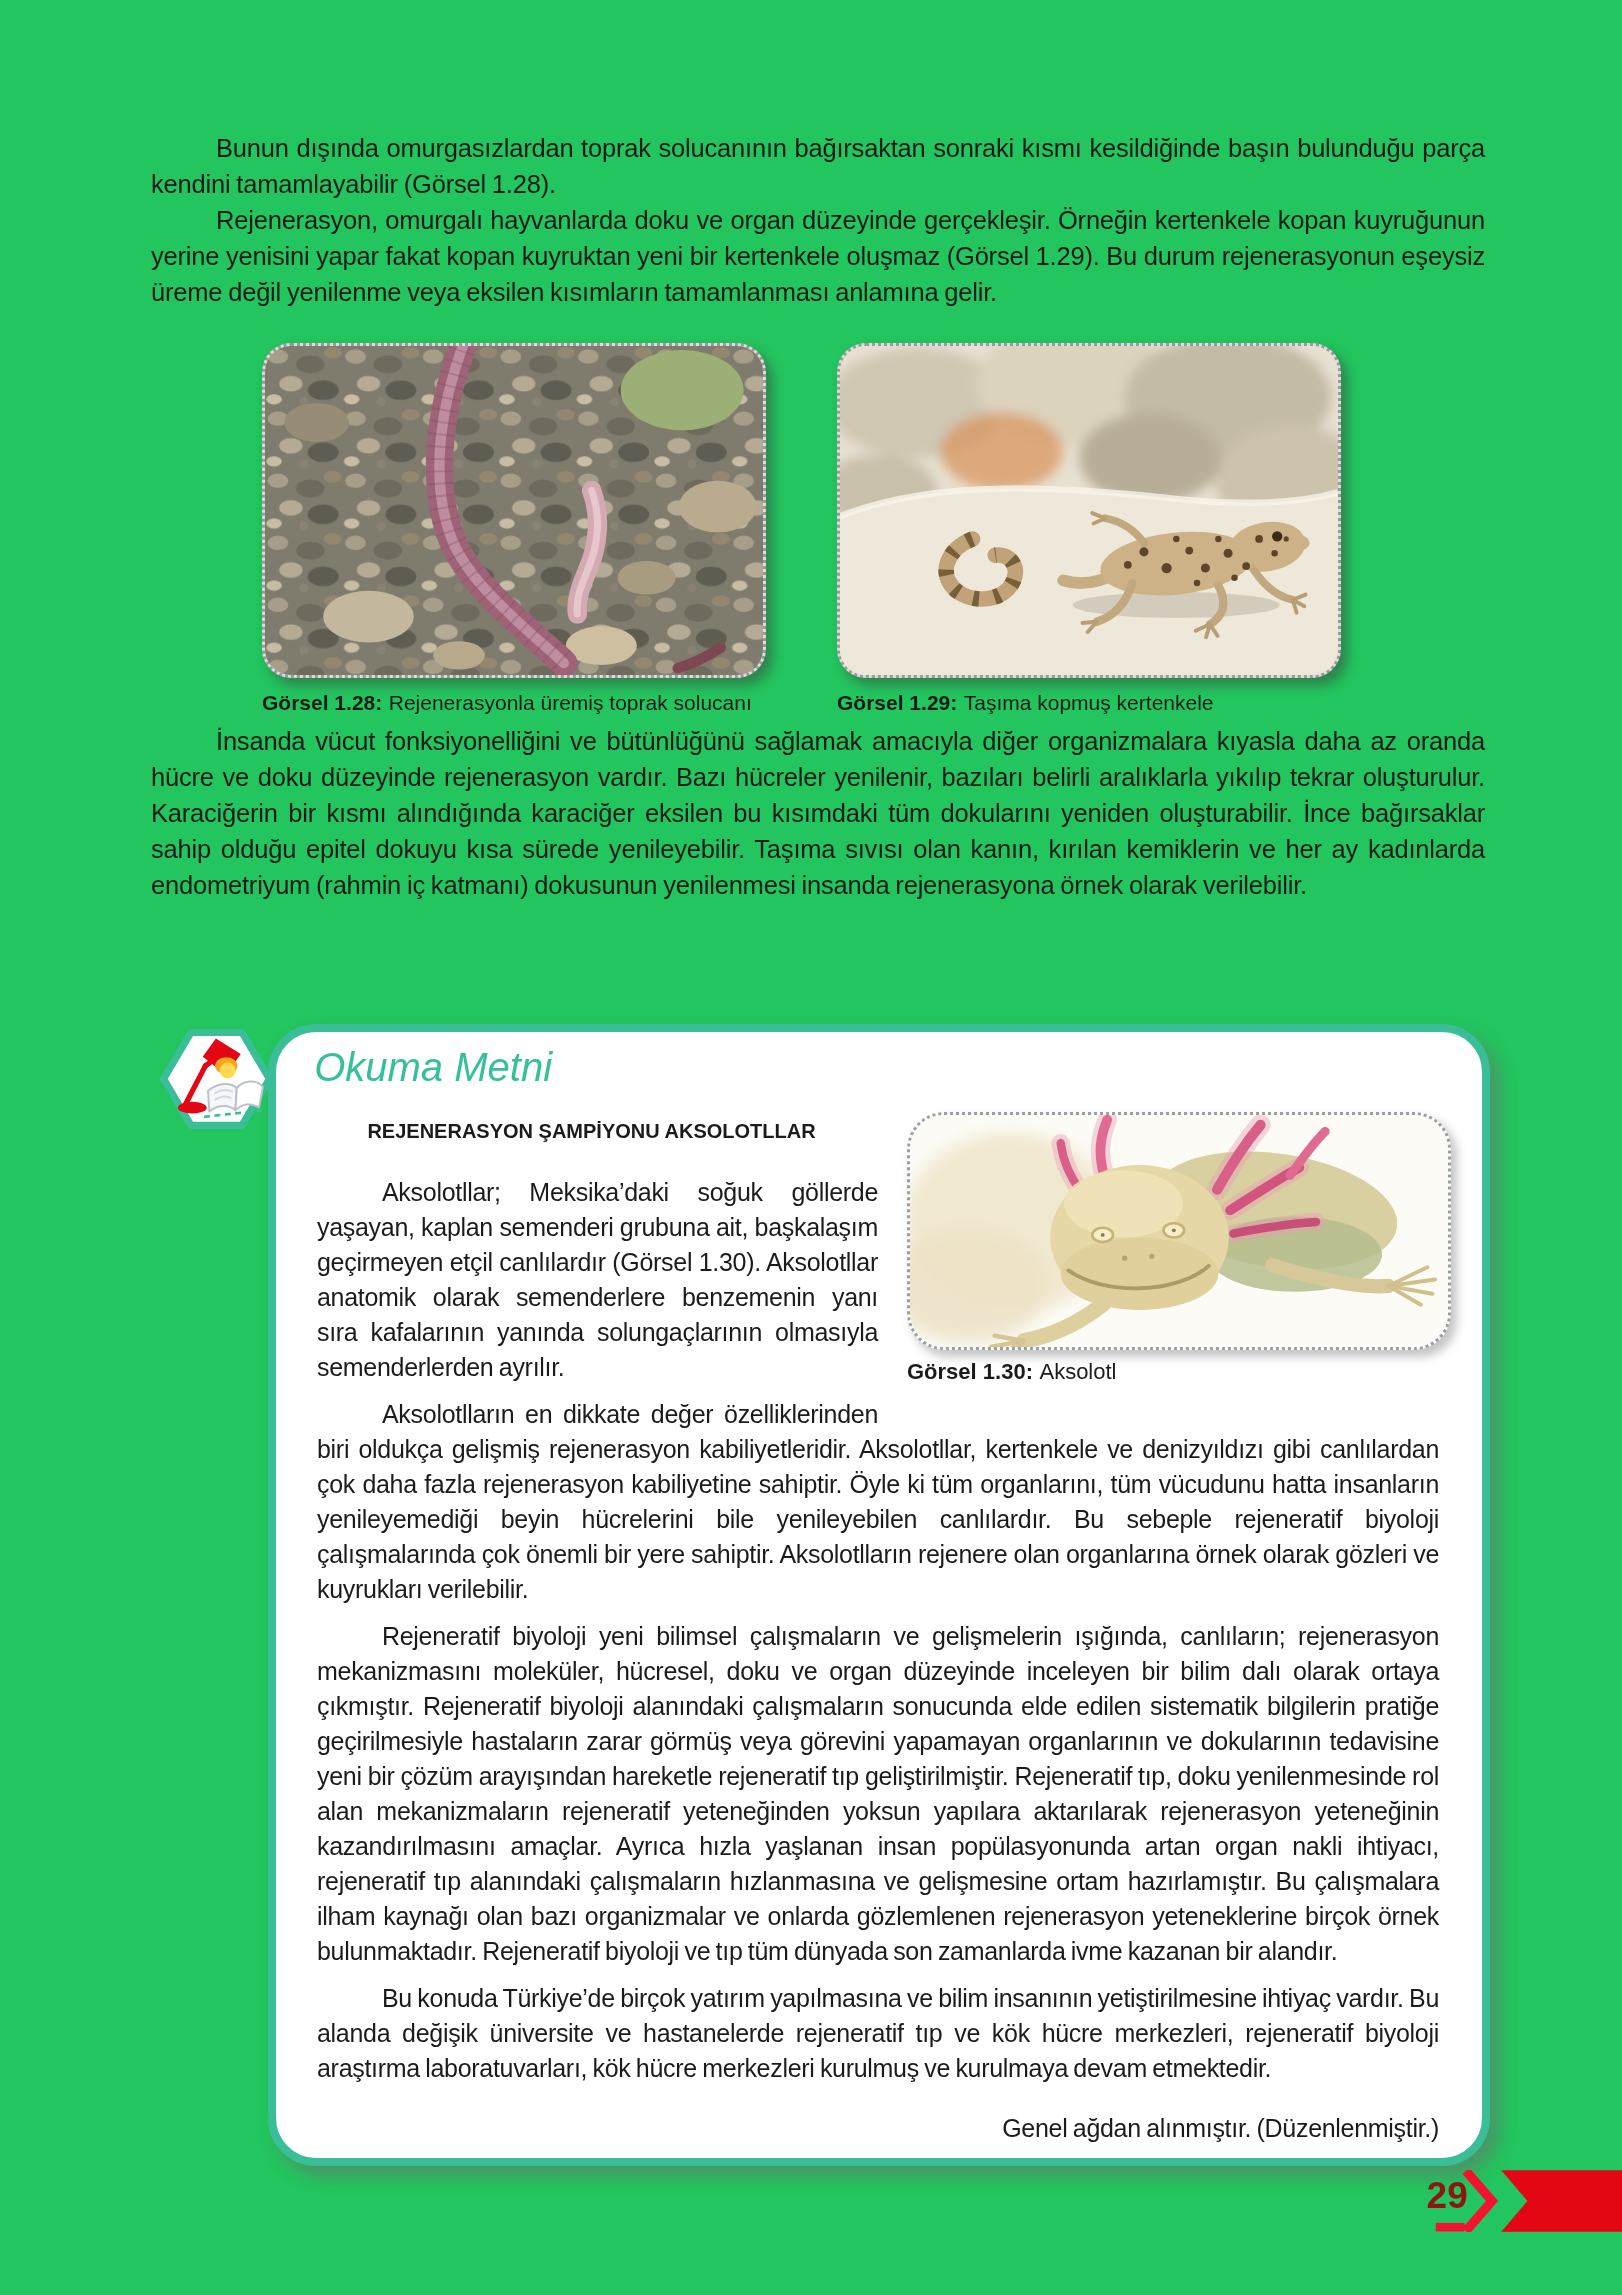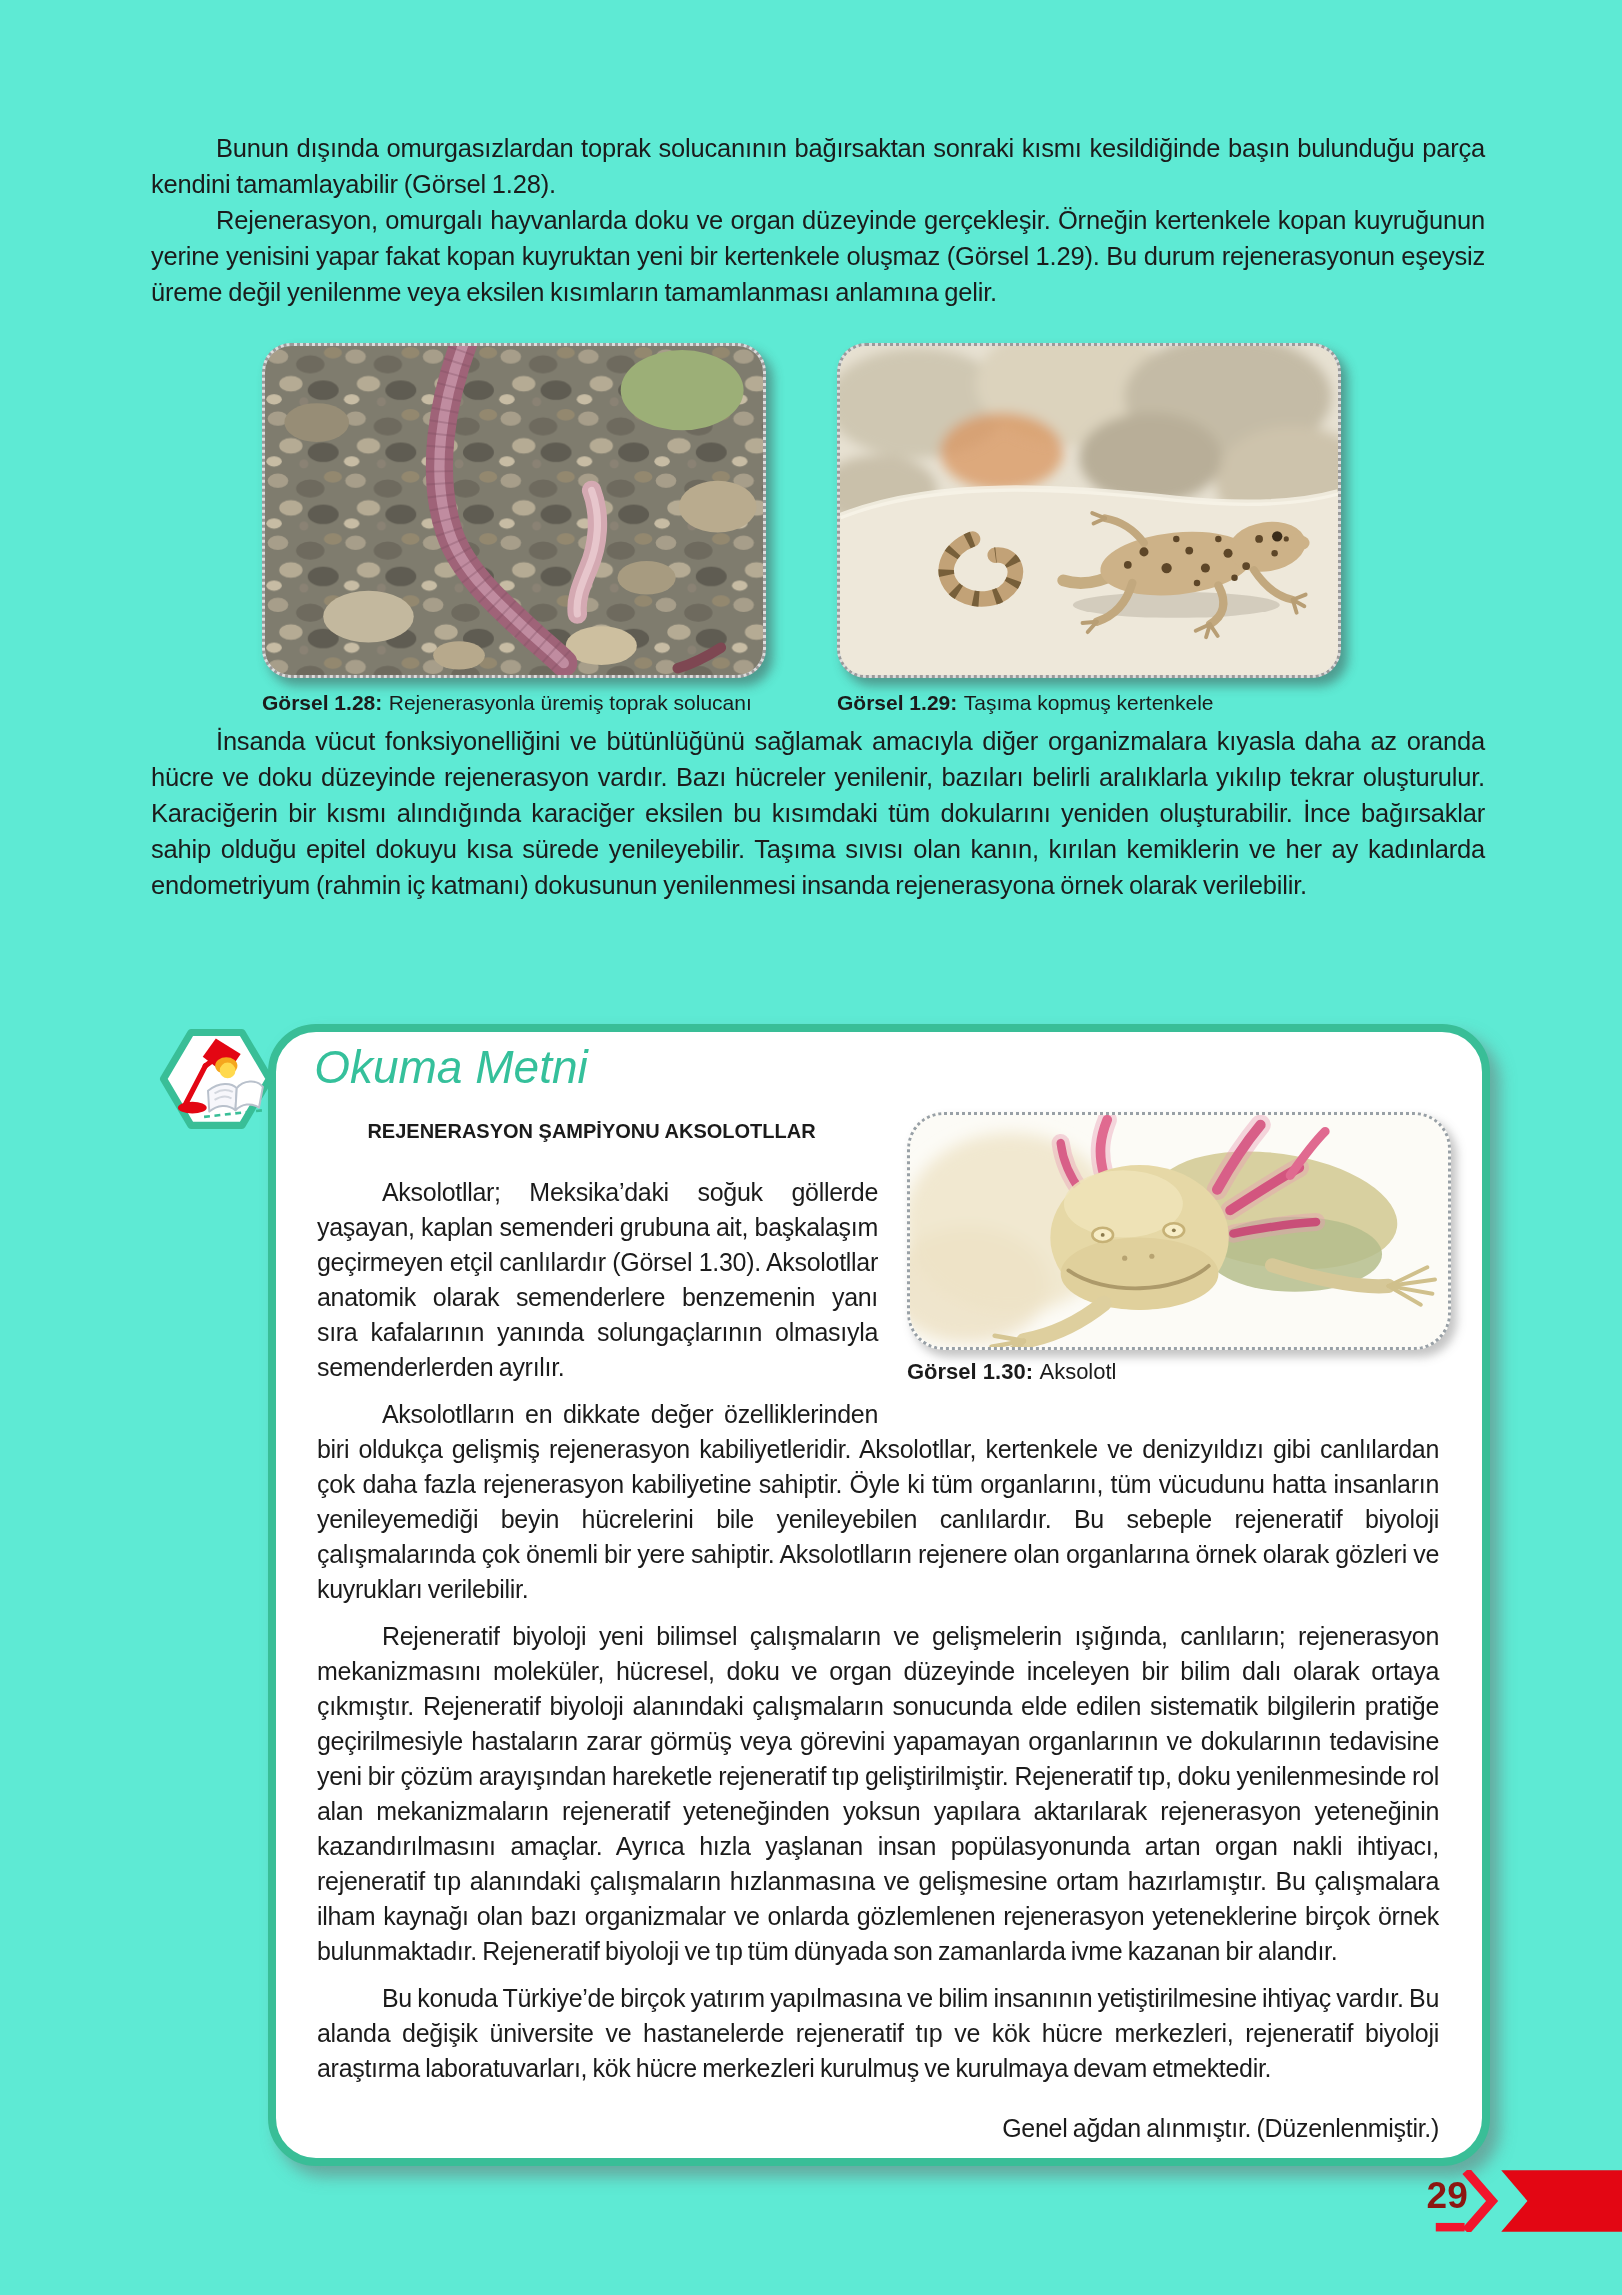--- a/index.html
+++ b/index.html
@@ -1,17 +1,17 @@
 <!DOCTYPE html>
 <html style="font-size:10.5px"><head>
 <meta charset="utf-8">
 <style>
   html,body { margin:0; padding:0; background:#ffffff; }
   .page {
-    position:relative; width:1623px; height:2295px; background:#5eead4;
+    position:relative; width:1623px; height:2295px; background:#22c55e;
     font-family:"Liberation Sans", sans-serif; color:#1b1b1b; overflow:hidden;
   }
 
   
   .intro { position:absolute; left:151px; top:130px; width:1334px; }
   .intro p, .p3 {
     margin:0; font-size:25.5px; line-height:36px; text-align:justify;
     text-indent:65px; letter-spacing:-0.2px; word-spacing:-1px;
   }
   .p3 { position:absolute; left:151px; top:723px; width:1334px; }
@@ -34,21 +34,21 @@
     box-sizing:border-box; background:#ffffff;
     border:8.5px solid #39BE97; border-radius:48px;
     box-shadow:9.2px 10.5px 14.4px rgba(110,110,110,0.5);
   }
   .hex-badge { position:absolute; left:-119px; top:-7.9px; width:119px; height:110px; }
   .box-inner {
     position:relative; height:100%; box-sizing:border-box;
     padding:17px 31px 6.5px 29px; overflow:hidden;
   }
   .okuma {
-    margin:0 0 0 9.2px; font-size:46px; line-height:37px;
+    margin:0 0 0 9.2px; font-size:40px; line-height:37px;
     font-style:italic; font-weight:500; color:#35C09B;
   }
   .reading-title {
     margin:27.5px 0 0 0; font-size:20px; line-height:35px;
     font-weight:bold; text-align:center; letter-spacing:0;
   }
   .box-inner p {
     margin:12px; font-size:25px; line-height:35px; text-align:justify;
     text-indent:65px; letter-spacing:-0.3px; word-spacing:-1.3px;
   }

